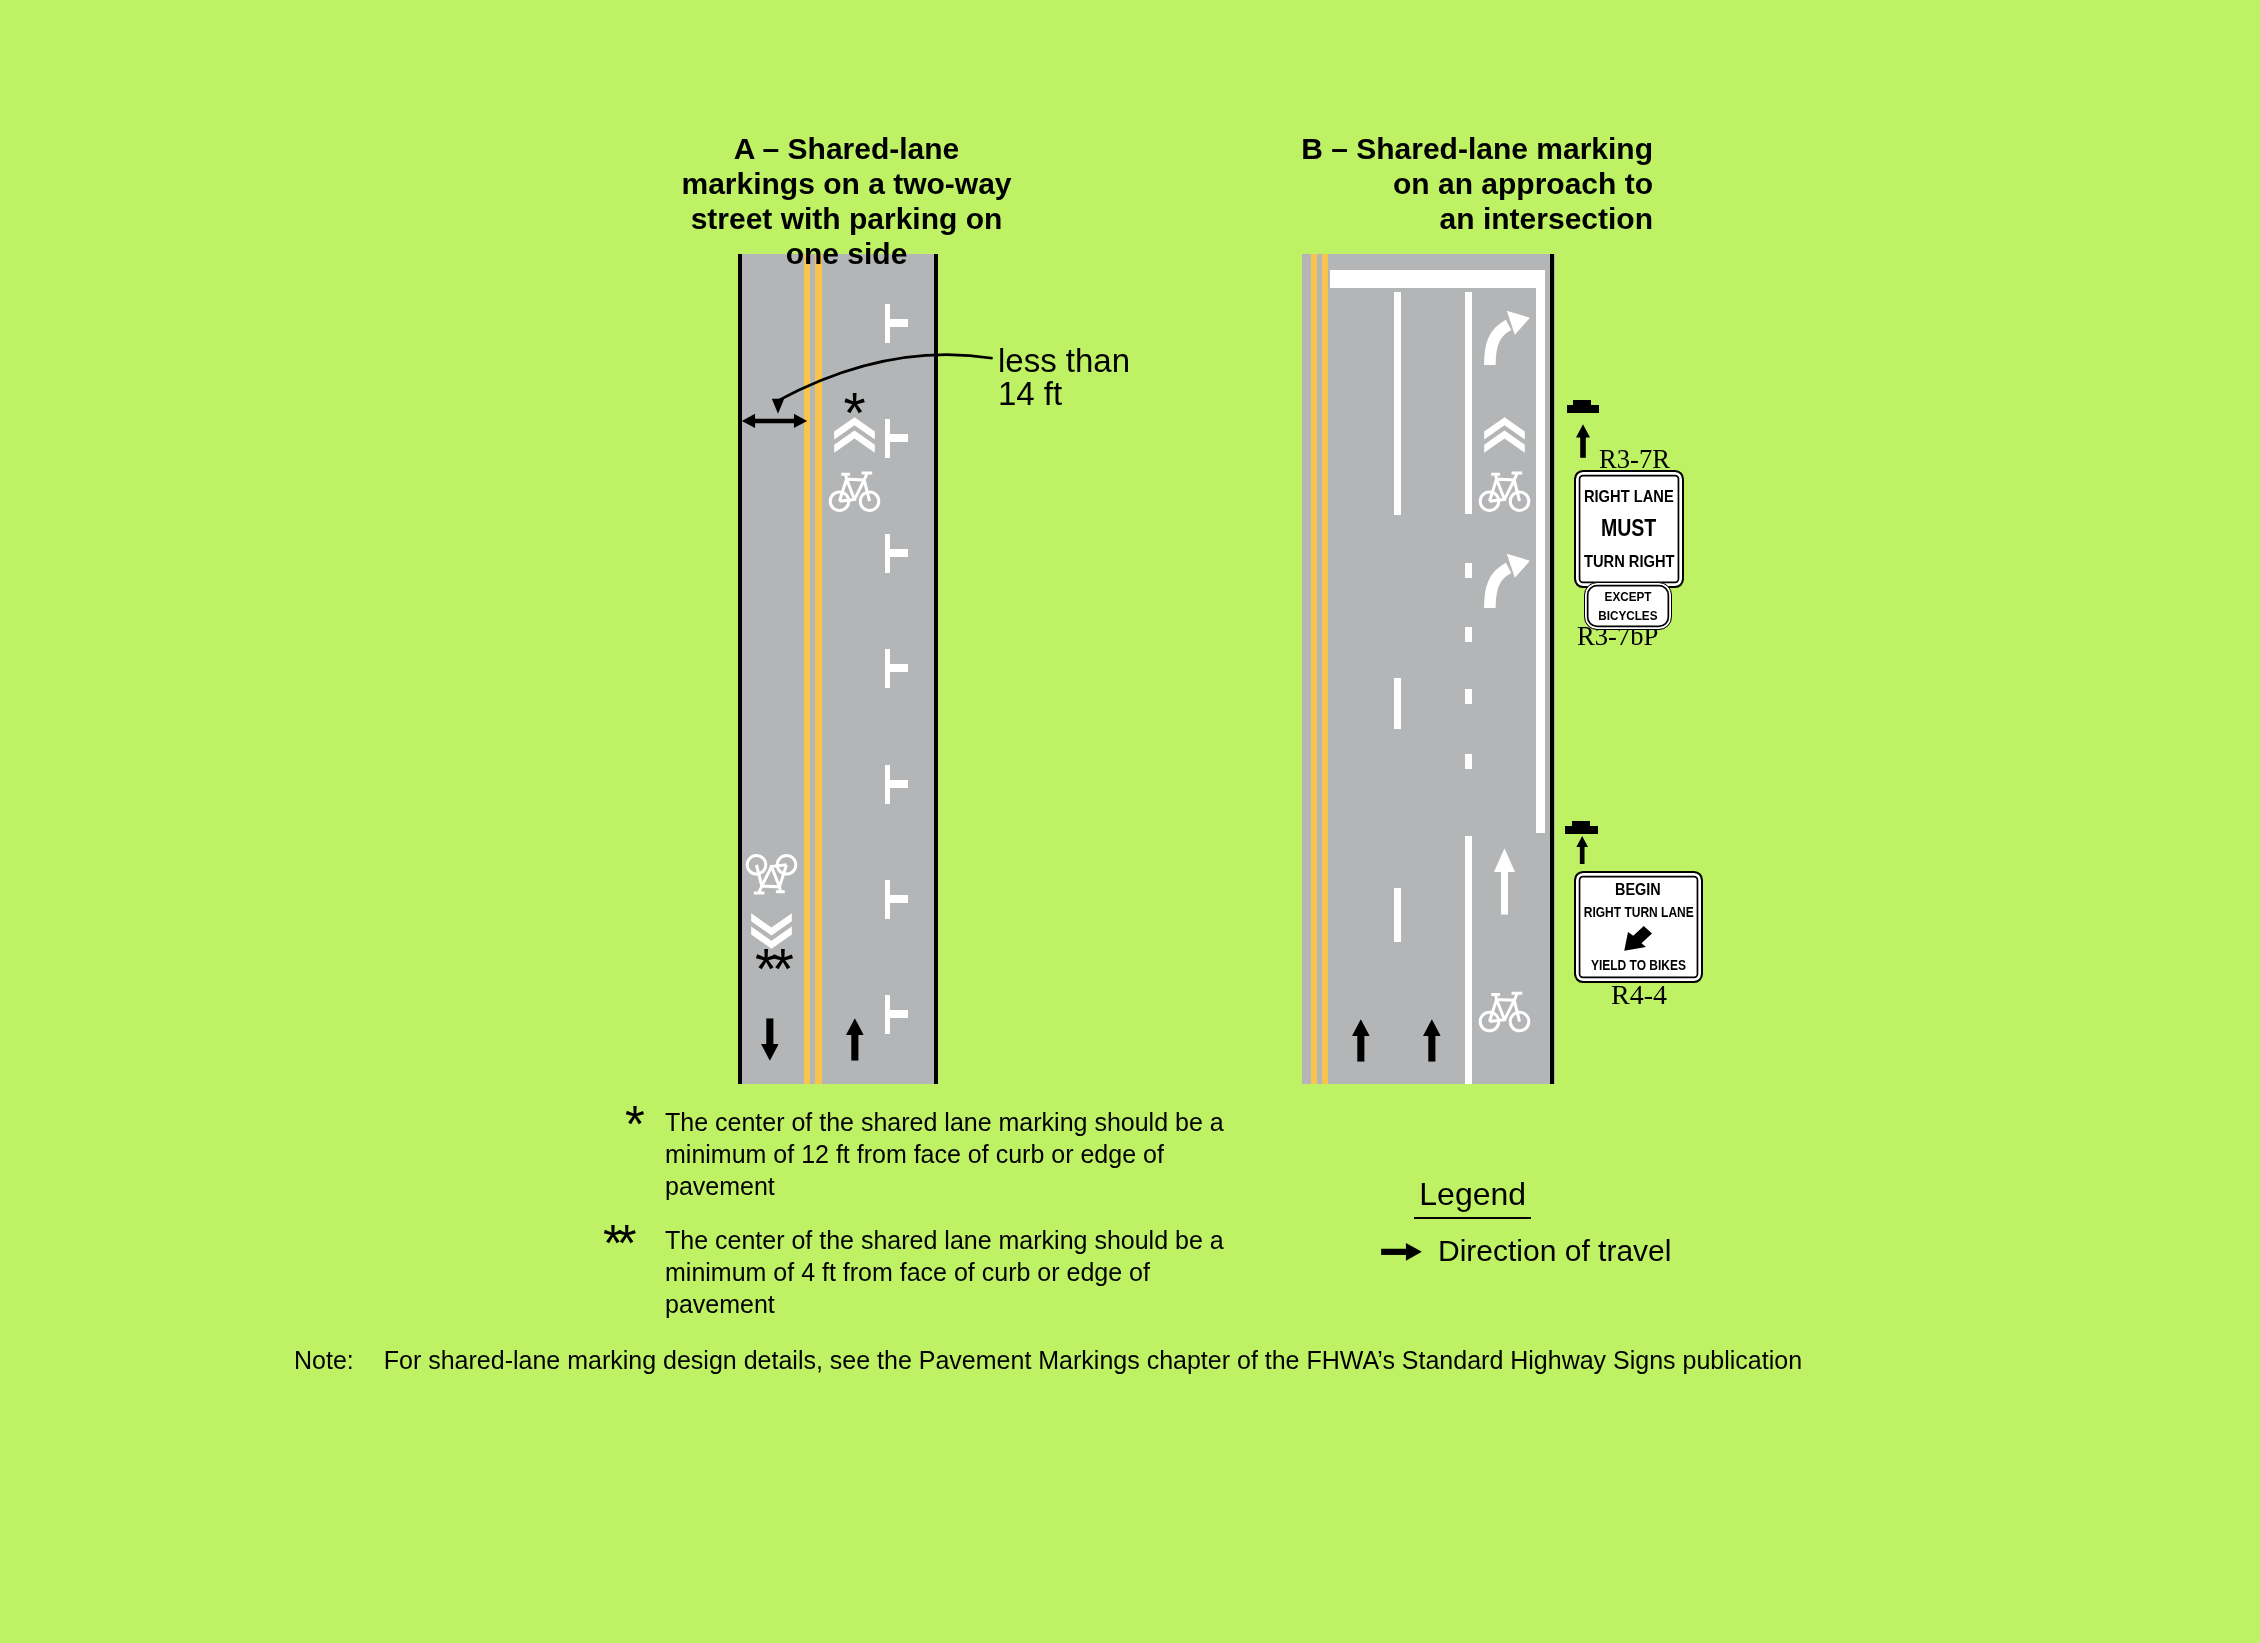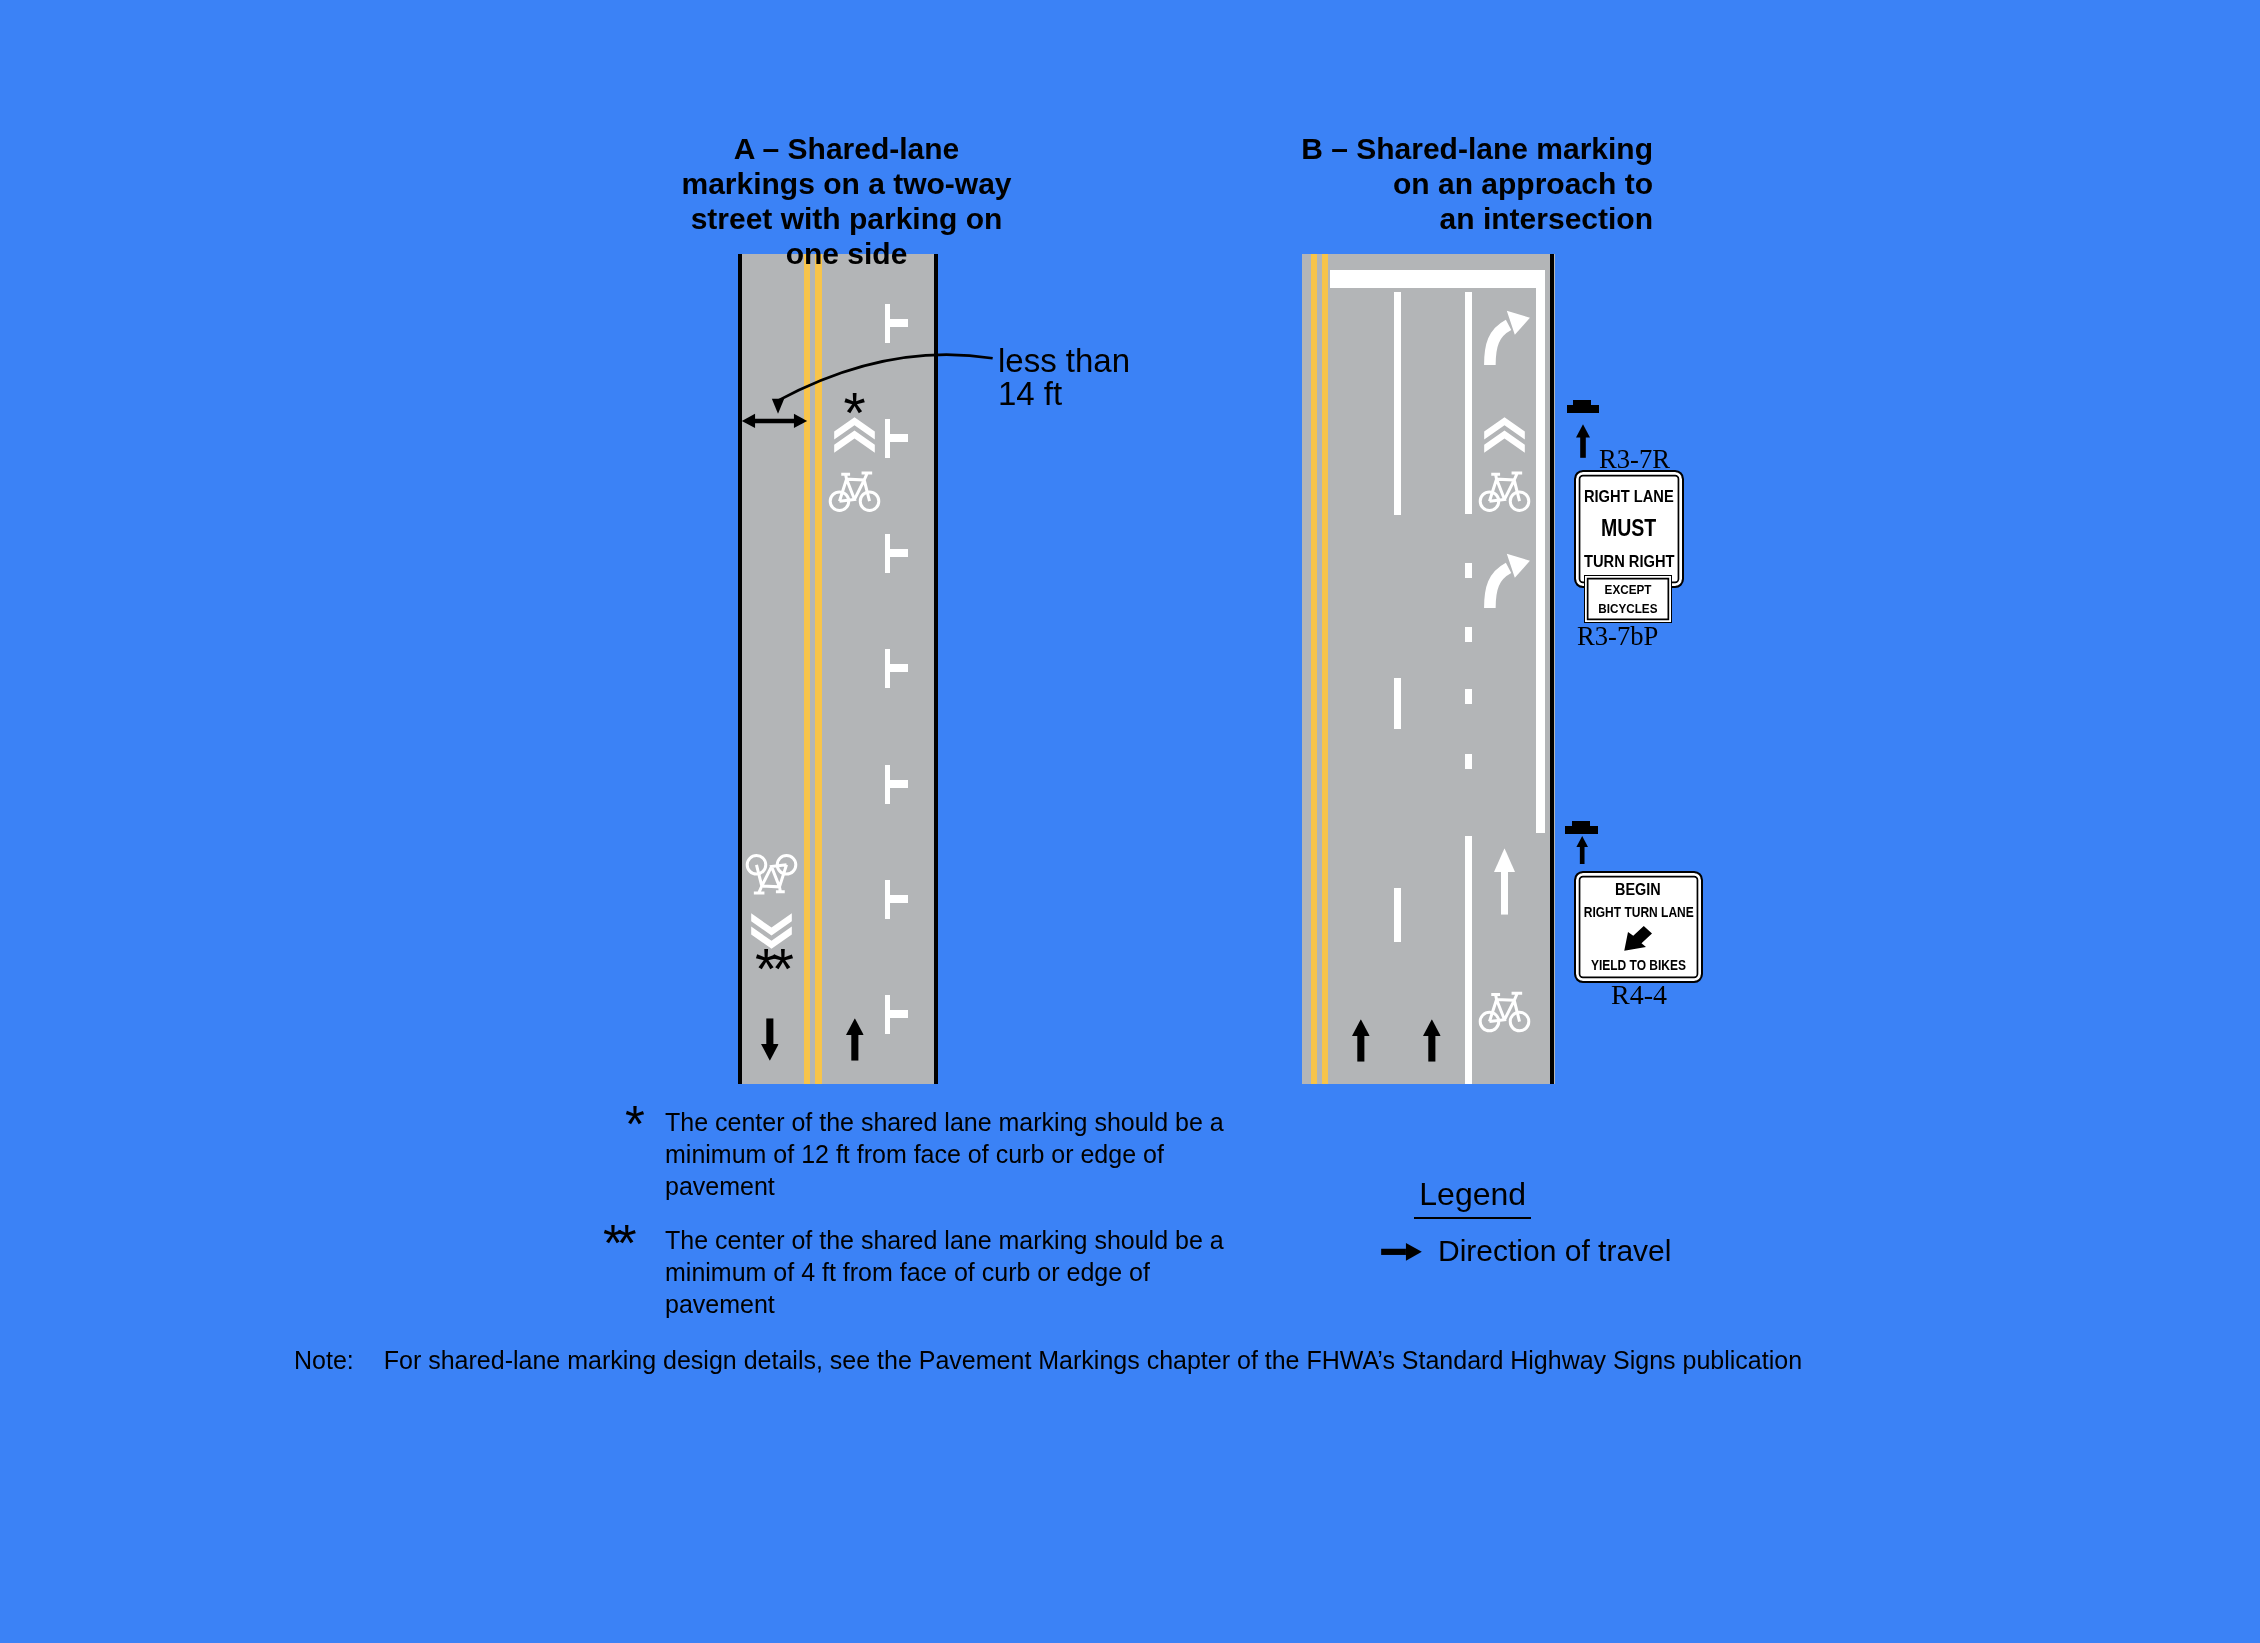--- a/index.html
+++ b/index.html
@@ -1,34 +1,34 @@
 <!DOCTYPE html>
 <html style="font-size:14px"><head>
 <meta charset="utf-8">
 <style>
   html,body{margin:0;padding:0;background:#fff;}
-  #canvas{position:relative;width:2261px;height:1644px;background:#3b82f6;overflow:hidden;
+  #canvas{position:relative;width:2261px;height:1644px;background:#bef264;overflow:hidden;
           font-family:"Liberation Sans",sans-serif;color:#000;}
   .abs{position:absolute;}
   .title{font-weight:bold;font-size:30px;line-height:35px;text-align:center;z-index:5;}
   .road{background:#b3b5b7;}
   .vfull{position:absolute;top:0;bottom:0;}
   .yellow{background:#f8c44a;}
   .edge{background:#000;}
   .white{background:#fff;}
   .tmark{position:absolute;width:23px;height:39px;}
   .tmark .bar{position:absolute;left:0;top:0;width:5.3px;height:39px;background:#fff;}
   .tmark .stub{position:absolute;left:5.3px;top:15px;width:17.7px;height:8px;background:#fff;}
   .star{font-size:57px;line-height:1;text-align:center;z-index:4;}
   .rlabel{font-size:26.6px;white-space:nowrap;font-family:Liberation Serif, serif;}
   .sign{background:#fff;border:2.7px solid #000;border-radius:8.9px;
         box-shadow:inset 0 0 0 2.7px #fff, inset 0 0 0 4.4px #000;
         display:flex;flex-direction:column;align-items:center;justify-content:space-evenly;
         text-align:center;z-index:3;}
-  .plq{border-width:1.8px;border-radius:0;box-shadow:inset 0 0 0 1.8px #fff, inset 0 0 0 3.5px #000;}
+  .plq{border-width:1.8px;border-radius:13px;box-shadow:inset 0 0 0 1.8px #fff, inset 0 0 0 3.5px #000;margin-top:7px;}
   .sgntxt{font-weight:bold;white-space:nowrap;transform:scaleX(.85);transform-origin:center;}
   .post .cap{position:absolute;top:0;width:17.7px;height:5.3px;background:#000;}
   .post .bar{position:absolute;top:5.3px;left:0;height:8px;background:#000;}
   .fn-text{font-size:25px;line-height:32px;}
   .fn-marker{line-height:1;}
   .ann{font-size:33px;line-height:33px;}
   .note-line{font-size:25px;white-space:nowrap;}
   svg{display:block;}
 </style>
 </head>

